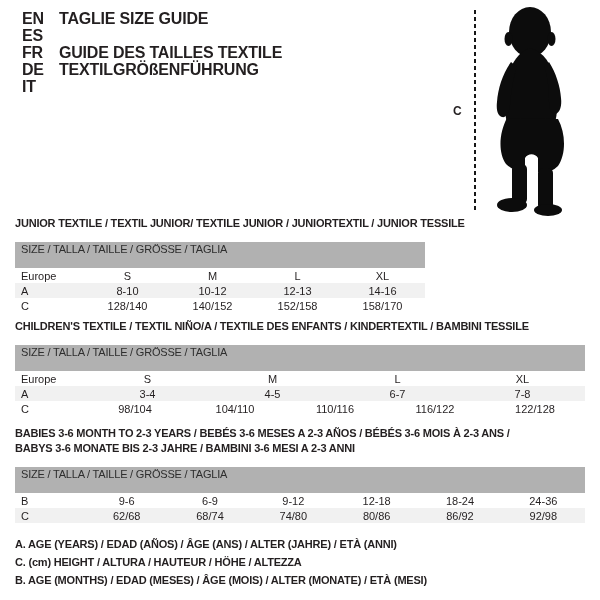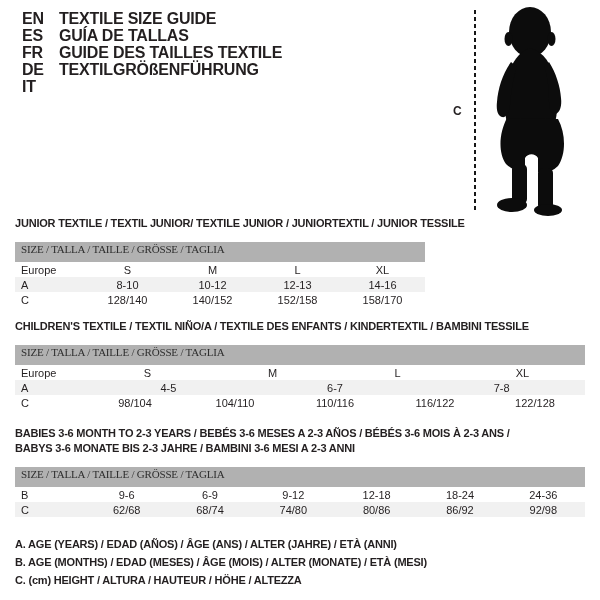--- a/index.html
+++ b/index.html
@@ -31,43 +31,42 @@
   .size-section { position:absolute; left:15px; }
   #section-0 { top:216px; }
   #section-1 { top:319px; }
   #section-2 { top:426px; }
   .section-title {
     font-size:11px; font-weight:bold; line-height:15px;
     letter-spacing:-0.2px; white-space:nowrap;
   }
   .size-table { margin-top:11px; font-size:11px; }
   .table-header {
-    height:20px; line-height:14px; background:#b1b1b1;
-    padding-left:6px; color:#2e2e2e; letter-spacing:-0.2px;font-family:Liberation Serif, serif;
+    height:26px; line-height:14px; background:#b1b1b1;
+    padding-left:6px; color:#2e2e2e; letter-spacing:-0.2px;
   }
   .data-row { display:flex; height:15px; line-height:17px; }
   .data-row:nth-child(odd) { background:#f1f1f1; } 
   .row-label { flex:none; width:70px; padding-left:6px; }
   .cell { flex:1; text-align:center; }
 
   
   .notes { position:absolute; left:15px; top:535px; }
   .note-line { font-size:11px; font-weight:bold; line-height:18px; letter-spacing:-0.2px; white-space:nowrap; }
 </style>
 </head>
 <body>
 
 <div class="lang-block" id="lang-block">
     <div class="lang-row">
       <span class="lang-code">EN</span>
-      <span class="lang-title">TEXTILE SIZE GUIDE</span>
+      <span class="lang-title">TAGLIE SIZE GUIDE</span>
     </div>
     <div class="lang-row">
       <span class="lang-code">ES</span>
-      <span class="lang-title">GUÍA DE TALLAS</span>
     </div>
     <div class="lang-row">
       <span class="lang-code">FR</span>
       <span class="lang-title">GUIDE DES TAILLES TEXTILE</span>
     </div>
     <div class="lang-row">
       <span class="lang-code">DE</span>
       <span class="lang-title">TEXTILGRÖßENFÜHRUNG</span>
     </div>
     <div class="lang-row">
@@ -135,20 +134,21 @@
         <div class="table-header">SIZE / TALLA / TAILLE / GRÖSSE / TAGLIA</div>
         <div class="data-row">
           <span class="row-label">Europe</span>
           <span class="cell">S</span>
           <span class="cell">M</span>
           <span class="cell">L</span>
           <span class="cell">XL</span>
         </div>
         <div class="data-row">
           <span class="row-label">A</span>
+          <span class="cell">3-4</span>
           <span class="cell">4-5</span>
           <span class="cell">6-7</span>
           <span class="cell">7-8</span>
         </div>
         <div class="data-row">
           <span class="row-label">C</span>
           <span class="cell">98/104</span>
           <span class="cell">104/110</span>
           <span class="cell">110/116</span>
           <span class="cell">116/122</span>
@@ -178,15 +178,15 @@
           <span class="cell">80/86</span>
           <span class="cell">86/92</span>
           <span class="cell">92/98</span>
         </div>
       </div>
     </section>
   </div>
 
 <div class="notes" id="notes">
     <div class="note-line">A. AGE (YEARS) / EDAD (AÑOS) / ÂGE (ANS) / ALTER (JAHRE) / ETÀ (ANNI)</div>
+    <div class="note-line">C. (cm) HEIGHT / ALTURA / HAUTEUR / HÖHE / ALTEZZA</div>
     <div class="note-line">B. AGE (MONTHS) / EDAD (MESES) / ÂGE (MOIS) / ALTER (MONATE) / ETÀ (MESI)</div>
-    <div class="note-line">C. (cm) HEIGHT / ALTURA / HAUTEUR / HÖHE / ALTEZZA</div>
   </div>
 
 </body></html>

